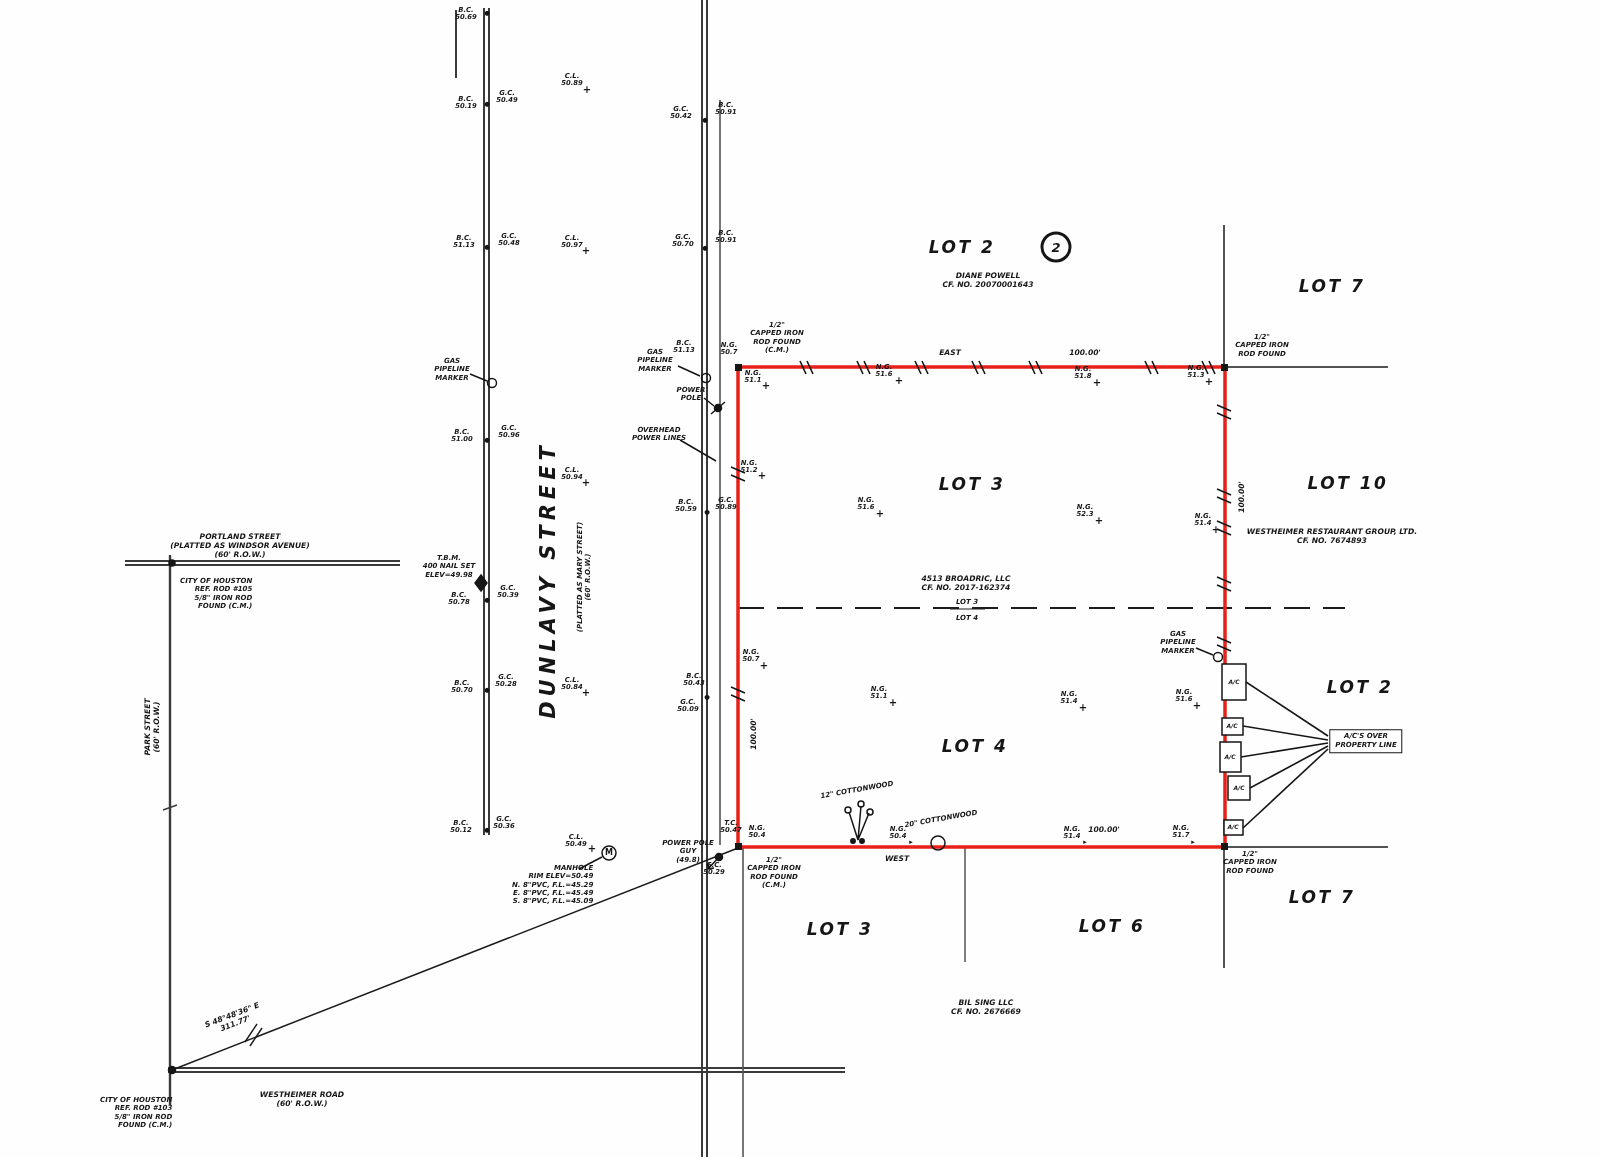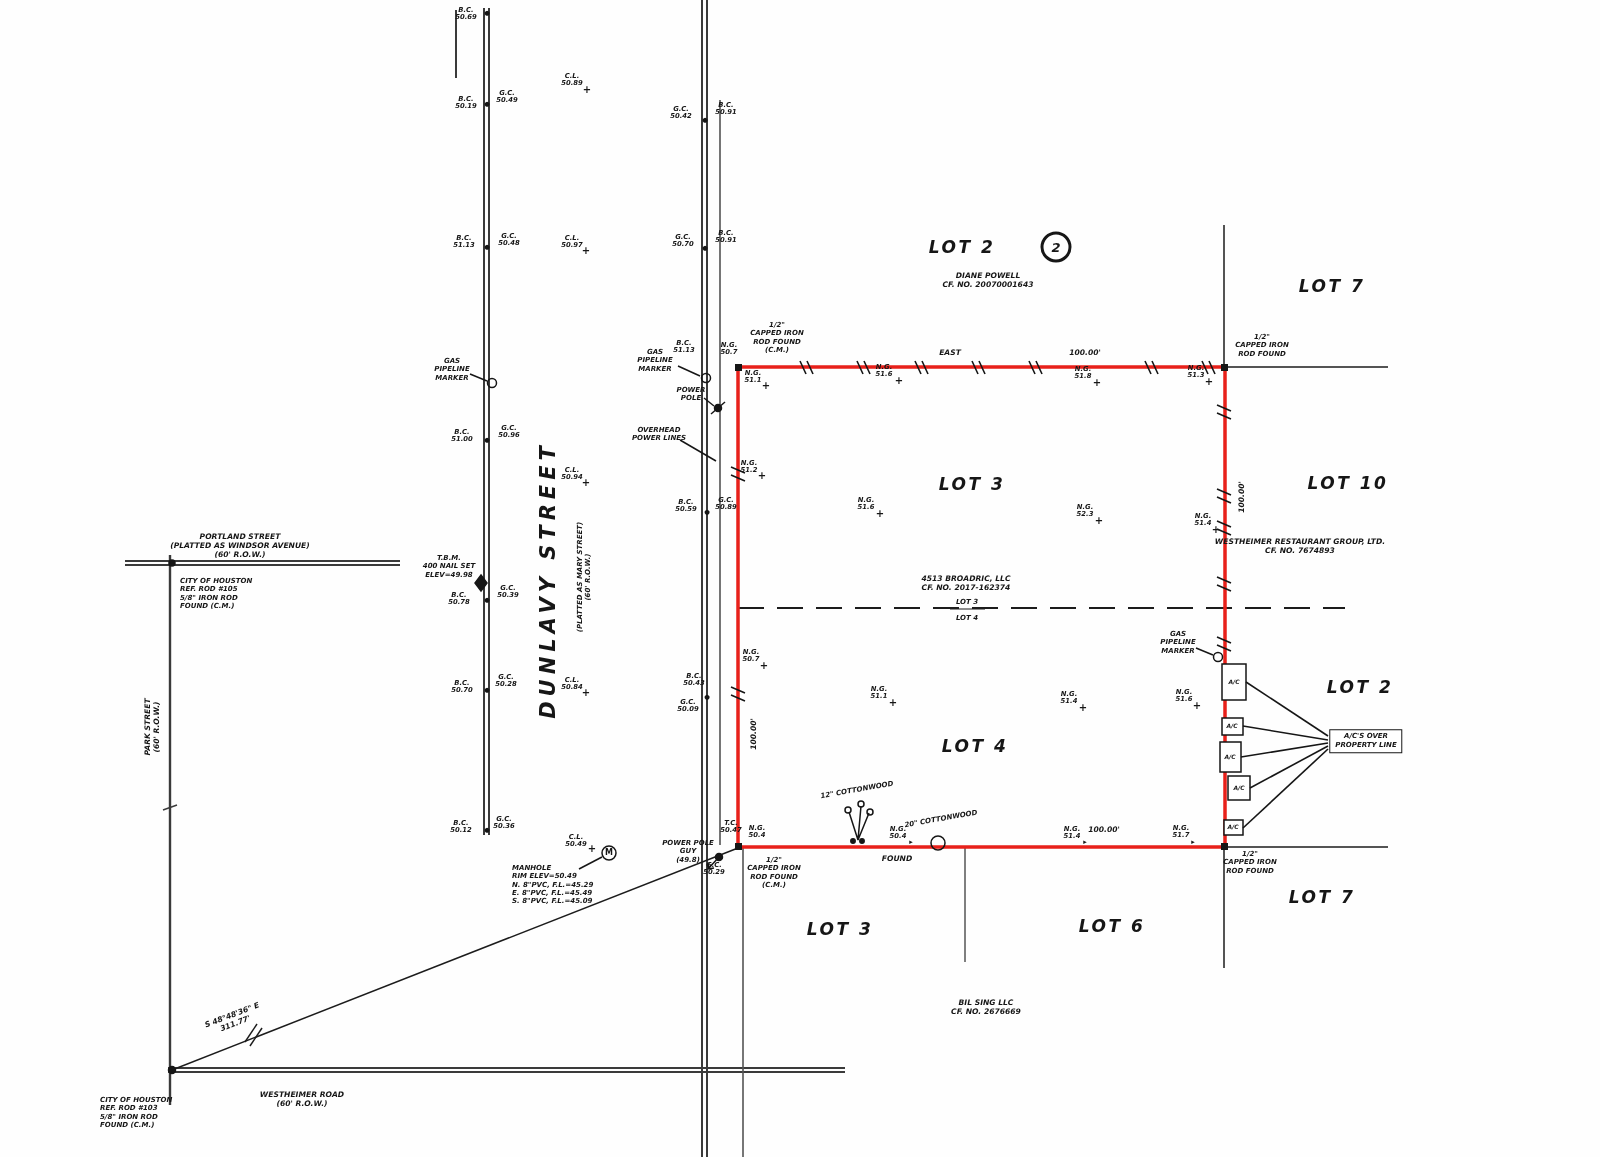--- a/index.html
+++ b/index.html
@@ -3,21 +3,21 @@
 <meta charset="utf-8">
 <style>
   html,body{margin:0;padding:0;}
   body{
     width:1600px;height:1157px;background:#ffffff;position:relative;overflow:hidden;
     font-family:"DejaVu Sans",sans-serif;font-style:italic;font-weight:bold;color:#161616;
   }
   #plat{position:absolute;left:0;top:0;width:1600px;height:1157px;background:#fefefe;}
   #linework{position:absolute;left:0;top:0;}
   .lb{position:absolute;transform:translate(-50%,-50%);text-align:center;line-height:1.18;white-space:nowrap;}
-  .tl{transform:none;text-align:left;}
+  .tl{transform:none;text-align:right;}
   .xs{font-size:7px;}
   .sm{font-size:7.6px;}
   .lot{font-size:17px;letter-spacing:2.5px;}
   .street-name{font-size:21px;letter-spacing:5px;}
   .spot{font-size:6.8px;line-height:1.06;}
   .sym{position:absolute;transform:translate(-50%,-50%);font-style:normal;font-size:10px;line-height:1;}
   .sym-d{font-size:6.5px;}
   .sym-t{font-size:7px;}
   .badge{position:absolute;transform:translate(-50%,-50%);width:25px;height:25px;border:3px solid #161616;
          border-radius:50%;display:flex;align-items:center;justify-content:center;font-size:13px;}
@@ -156,34 +156,34 @@
 <div class="lb lot" style="left:1332px;top:286px;">LOT 7</div>
 <div class="lb lot" style="left:972px;top:484px;">LOT 3</div>
 <div class="lb lot" style="left:1348px;top:483px;">LOT 10</div>
 <div class="lb lot" style="left:1360px;top:687px;">LOT 2</div>
 <div class="lb lot" style="left:975px;top:746px;">LOT 4</div>
 <div class="lb lot" style="left:840px;top:929px;">LOT 3</div>
 <div class="lb lot" style="left:1112px;top:926px;">LOT 6</div>
 <div class="lb lot" style="left:1322px;top:897px;">LOT 7</div>
 
 <div class="lb sm" style="left:988px;top:281px;">DIANE POWELL<br>CF. NO. 20070001643</div>
-<div class="lb sm" style="left:1300px;top:537px;margin-top:10px;">WESTHEIMER RESTAURANT GROUP, LTD.<br>CF. NO. 7674893</div>
+<div class="lb sm" style="left:1332px;top:537px;">WESTHEIMER RESTAURANT GROUP, LTD.<br>CF. NO. 7674893</div>
 <div class="lb sm" style="left:966px;top:584px;">4513 BROADRIC, LLC<br>CF. NO. 2017-162374</div>
 <div class="lb sm" style="left:986px;top:1008px;">BIL SING LLC<br>CF. NO. 2676669</div>
 <div class="lb frac" style="left:967px;top:602px;">LOT 3</div>
 <div class="lb frac" style="left:967px;top:618px;">LOT 4</div>
 
 <div class="lb xs" style="left:777px;top:337px;">1/2"<br>CAPPED IRON<br>ROD FOUND<br>(C.M.)</div>
 <div class="lb xs" style="left:1262px;top:345px;">1/2"<br>CAPPED IRON<br>ROD FOUND</div>
 <div class="lb xs" style="left:774px;top:872px;">1/2"<br>CAPPED IRON<br>ROD FOUND<br>(C.M.)</div>
 <div class="lb xs" style="left:1250px;top:862px;">1/2"<br>CAPPED IRON<br>ROD FOUND</div>
 
 <div class="lb sm" style="left:906px;top:353px;margin-left:44px;">EAST</div>
 <div class="lb sm" style="left:1085px;top:353px;">100.00'</div>
-<div class="lb sm" style="left:897px;top:859px;">FOUND</div>
+<div class="lb sm" style="left:897px;top:859px;">WEST</div>
 <div class="lb sm" style="left:1104px;top:830px;">100.00'</div>
 <div class="lb sm" style="left:1242px;top:497px;transform:translate(-50%,-50%) rotate(-90deg);">100.00'</div>
 <div class="lb sm" style="left:754px;top:734px;transform:translate(-50%,-50%) rotate(-90deg);">100.00'</div>
 <div class="lb sm" style="left:234px;top:1020px;transform:translate(-50%,-50%) rotate(-21deg);">S 48°48'36" E<br>311.77'</div>
 
 <div class="lb street-name" style="left:548px;top:580px;transform:translate(-50%,-50%) rotate(-90deg);">DUNLAVY STREET</div>
 <div class="lb xs" style="left:584px;top:577px;transform:translate(-50%,-50%) rotate(-90deg);">(PLATTED AS MARY STREET)<br>(60' R.O.W.)</div>
 <div class="lb sm" style="left:240px;top:546px;">PORTLAND STREET<br>(PLATTED AS WINDSOR AVENUE)<br>(60' R.O.W.)</div>
 <div class="lb sm" style="left:153px;top:727px;transform:translate(-50%,-50%) rotate(-90deg);">PARK STREET<br>(60' R.O.W.)</div>
 <div class="lb sm" style="left:302px;top:1100px;">WESTHEIMER ROAD<br>(60' R.O.W.)</div>

